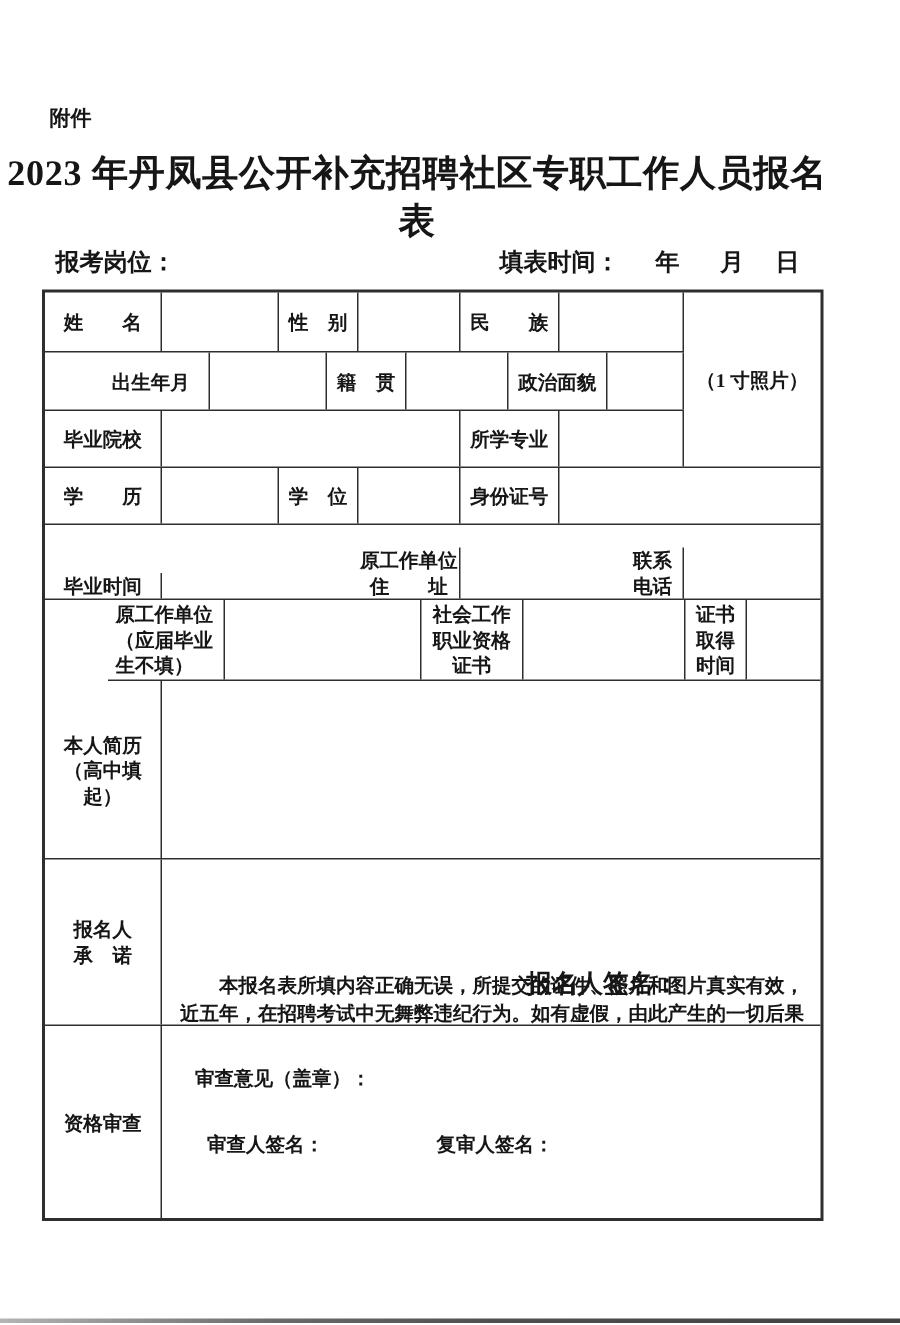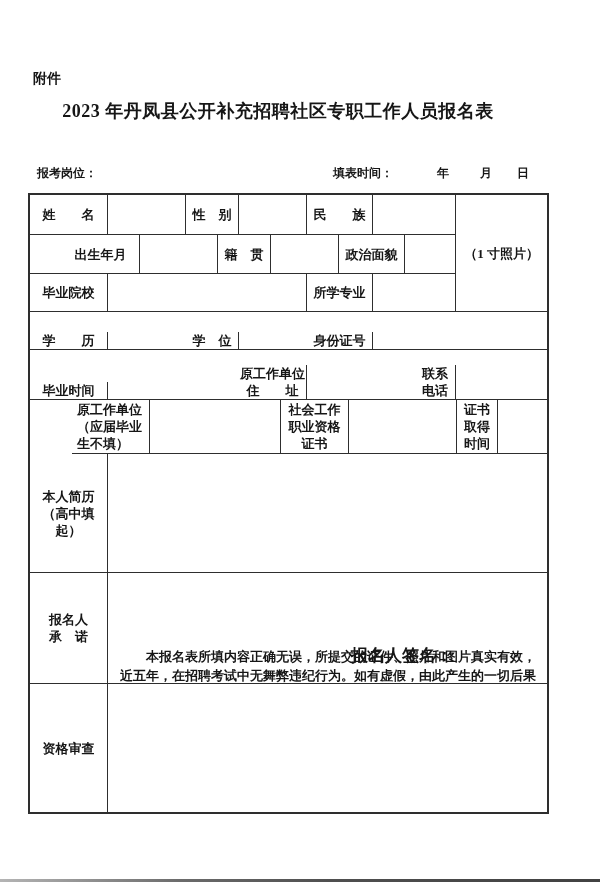--- a/index.html
+++ b/index.html
@@ -5,22 +5,22 @@
   :root { --line:#2e2e2e; --ink:#161616; }
   * { margin:0; padding:0; box-sizing:border-box; }
   html,body { width:600px; height:883px; }
   body {
     position:relative; width:600px; height:883px; background:#ffffff;
     font-family:"Liberation Serif","DejaVu Serif",serif; color:var(--ink);
     overflow:hidden;
   }
   .attachment { position:absolute; left:33px; top:70px; font-size:14px; font-weight:600; }
   .title { position:absolute; left:0; top:99px; width:556px; text-align:center;
-           font-size:18px; font-weight:700; letter-spacing:.5px; }
-  .hdr { position:absolute; font-size:12px; font-weight:600; }
+           font-size:24px; font-weight:700; letter-spacing:.5px; }
+  .hdr { position:absolute; font-size:16px; font-weight:600; }
   #pos-label  { left:37px;  top:165px; }
   #time-label { left:333px; top:165px; }
   #y-label { left:437px; top:165px; }
   #m-label { left:480px; top:165px; }
   #d-label { left:517px; top:165px; }
 
   .table { position:absolute; left:28px; top:193px; width:521px; height:621px;
            border:2px solid var(--line); display:flex; flex-direction:column; }
   .trow { display:flex; border-bottom:1px solid var(--line); }
   .trow.nb { border-bottom:none; }
@@ -30,21 +30,21 @@
   .cell.nr { border-right:none; }
   .cell.al { justify-content:flex-start; text-align:left; padding-left:5px; }
   .w78{width:78px} .w53{width:53px} .w68{width:68px} .w66{width:66px}
   .w131{width:131px} .w108{width:108px} .w41{width:41px} .w199{width:199px}
   .fx{flex:1}
   .topsec { height:117px; }
   .leftcol { width:426px; display:flex; flex-direction:column; }
   .leftcol .trow { flex:1; }
   .r1{ height:40px; flex:none !important; }
   .r2{ height:39px; flex:none !important;padding-left:32px; }
-  .r4{ height:38px;align-items:flex-end; } .r5{ height:50px;align-items:flex-end; } .r6{ height:54px;margin-left:42px; }
+  .r4{ height:38px; } .r5{ height:50px;align-items:flex-end; } .r6{ height:54px;margin-left:42px; }
   .r7{ height:119px; } .r8{ height:111px; }
   .commit-cell { display:block; position:relative; padding:9px 11px 0 12px;
                  text-align:justify; }
   .commit-cell p { text-indent:2em; font-size:13px; line-height:19px; font-weight:600;margin-top:48px; }
   .sign-applicant { position:absolute; left:243px; top:74px; font-size:17px; font-weight:600; }
   .review-cell { display:block; position:relative; }
   .review-cell span { position:absolute; font-size:13px; font-weight:600; }
   #review-opinion { left:22px;  top:26px; }
   #reviewer-sign  { left:30px;  top:70px; }
   #second-sign    { left:183px; top:70px; }
@@ -138,17 +138,22 @@
     <div class="cell w78">报名人
 承　诺</div>
     <div class="cell fx nr commit-cell">
       <p>本报名表所填内容正确无误，所提交的证件、照片和图片真实有效，近五年，在招聘考试中无舞弊违纪行为。如有虚假，由此产生的一切后果由本人承担。</p>
       <span class="sign-applicant">报名人签名：</span>
     </div>
   </div>
 
   <div class="trow fx nb">
     <div class="cell w78">资格审查</div>
+    <div class="cell fx nr review-cell">
+      <span id="review-opinion">审查意见（盖章）：</span>
+      <span id="reviewer-sign">审查人签名：</span>
+      <span id="second-sign">复审人签名：</span>
+    </div>
   </div>
 
 </div>
 
 <div class="scan-edge"></div>
 
 </body></html>

